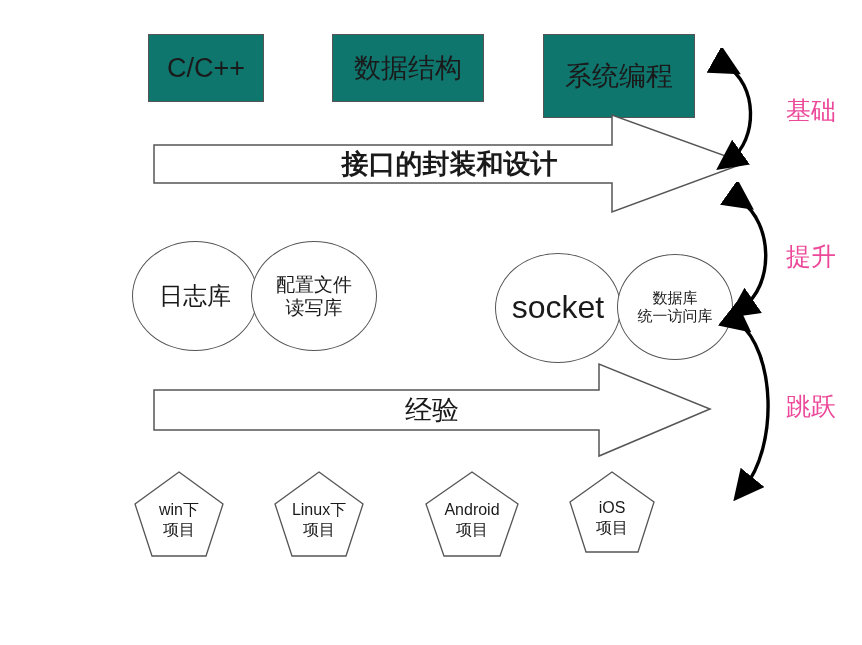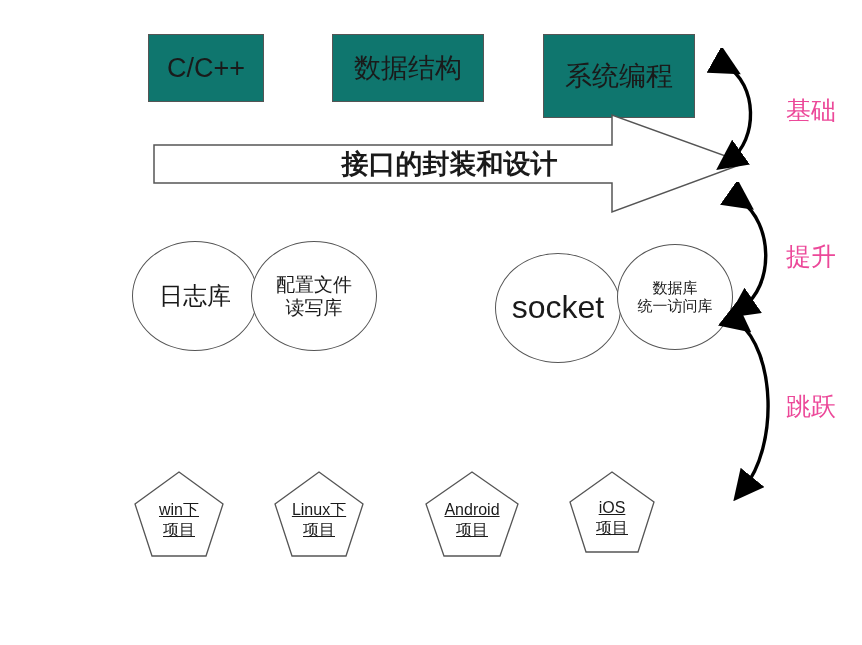--- a/index.html
+++ b/index.html
@@ -85,21 +85,20 @@
     flex-direction: column;
     align-items: center;
     justify-content: center;
     text-align: center;
     font-size: 16px;
     line-height: 1.25;
     padding-top: 12px;
     box-sizing: border-box;
     color: #1a1a1a;
     pointer-events: none;
-    text-decoration: underline;
   }
 
   
   .side-arrow {
     position: absolute;
   }
   .side-label {
     position: absolute;
     font-size: 25px;
     color: #ec4899;
@@ -137,25 +136,31 @@
   <div class="circle" style="left:251px; top:241px; width:126px; height:110px; font-size:19px;">
     <span class="l1">配置文件</span>
     <span class="l2">读写库</span>
   </div>
 
 
   <div class="circle" style="left:495px; top:253px; width:126px; height:110px; font-size:32px;">
     <span class="l1">socket</span>
   </div>
 
-  <div class="circle" style="left:617px; top:244px; width:116px; height:106px; font-size:15px;">
+  <div class="circle" style="left:617px; top:254px; width:116px; height:106px; font-size:15px;">
     <span class="l1">数据库</span>
     <span class="l2">统一访问库</span>
   </div>
 
+  <div class="band" style="left:152px; top:362px; width:560px; height:96px;">
+    <svg width="560" height="96" viewBox="0 0 560 96" xmlns="http://www.w3.org/2000/svg">
+      <polygon points="2,28 447,28 447,2 558,47 447,94 447,68 2,68" fill="#ffffff" stroke="#555555" stroke-width="1.5"></polygon>
+    </svg>
+    <div class="band-label" style="padding-right:100px;">经验</div>
+  </div>
 
   <div class="pent" style="left:133px; top:470px; width:92px; height:88px;">
     <svg width="92" height="88" viewBox="0 0 92 88" xmlns="http://www.w3.org/2000/svg">
       <polygon points="46,2 90,34 73,86 19,86 2,34" fill="#ffffff" stroke="#555555" stroke-width="1.3"></polygon>
     </svg>
     <div class="pent-label">
       <span>win下</span>
       <span>项目</span>
     </div>
   </div>

